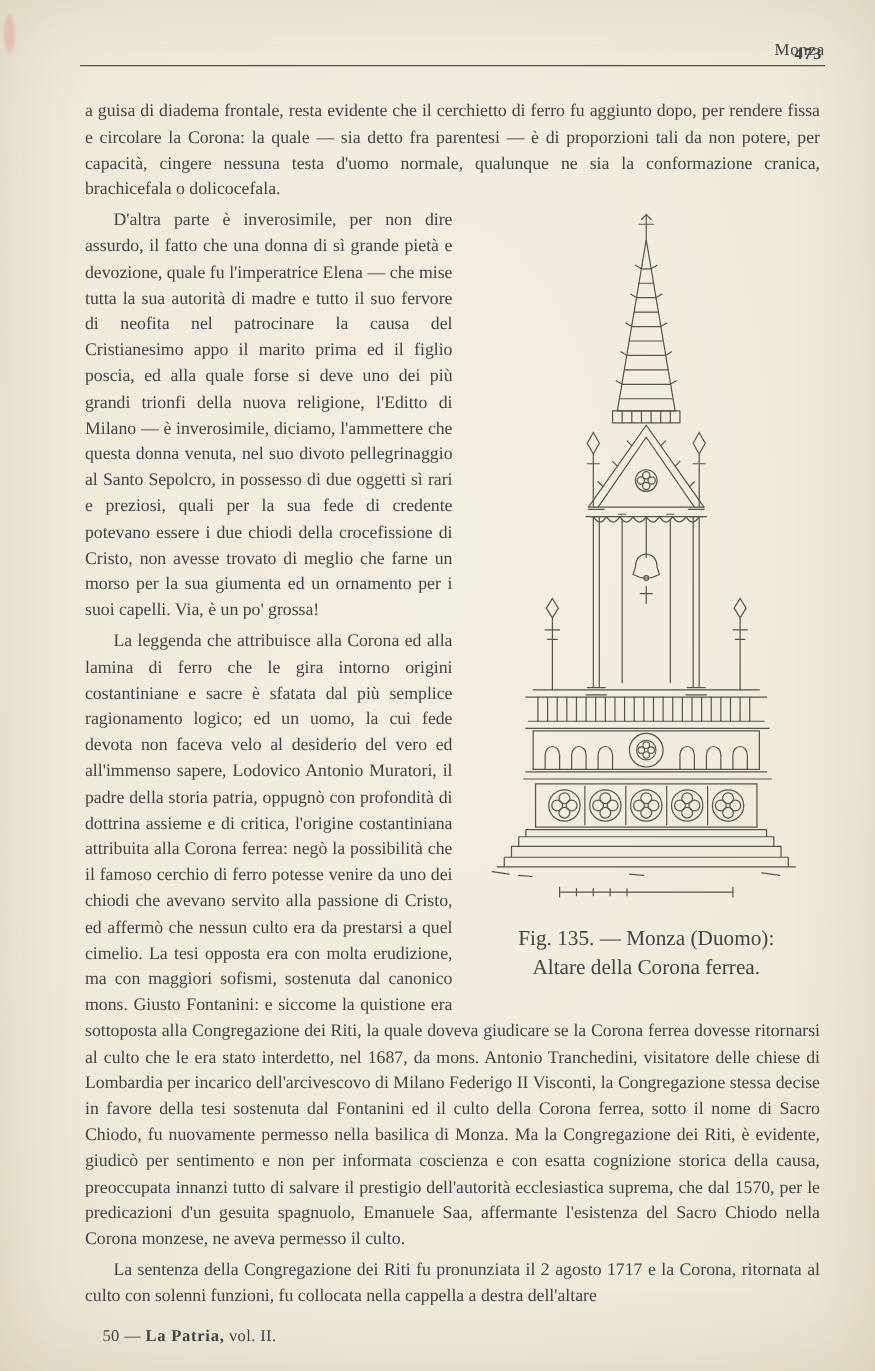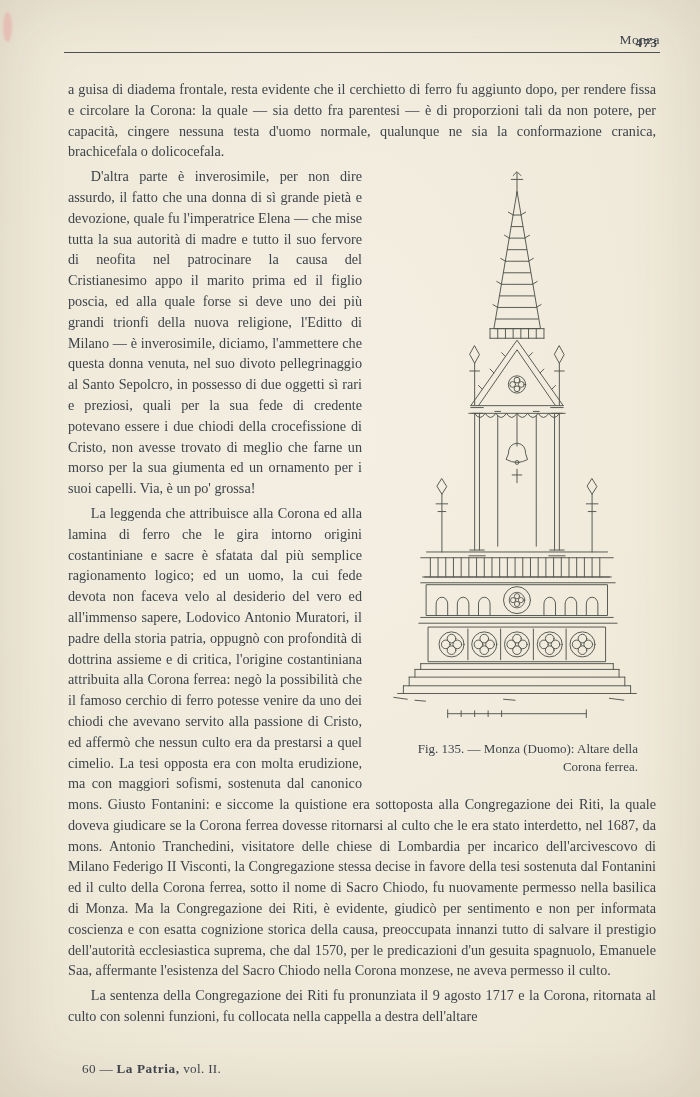--- a/index.html
+++ b/index.html
@@ -37,22 +37,22 @@
   .text-block p{margin:4px;text-indent:1.6em;}
   .text-block p.no-indent{text-indent:0;}
   .figure{
     float:right;width:286px;
     margin:2px 0 10px 12px;
     text-align:center;
   }
   .figure svg{display:block;margin:0 auto;}
   .caption{
     margin:12px auto 0 auto;
-    font-size:13px;line-height:1.35;
-    max-width:242px;text-align:right;text-indent:0;
+    font-size:17px;line-height:1.35;
+    max-width:242px;text-align:center;text-indent:0;
   }
   .footer{
     position:absolute;left:82px;bottom:20px;
     font-size:13.2px;letter-spacing:.3px;
   }
   .footer b{font-weight:bold;letter-spacing:.6px;margin-top:18px;}
   .smudge{
     position:absolute;left:3px;top:12px;width:9px;height:30px;
     background:#e7a9a4;opacity:.55;border-radius:50%;
     filter:blur(1px);
@@ -172,19 +172,19 @@
           <g>
             <path d="M62 566 H206 M62 562 V570 M76 563 V569 M90 563 V569 M104 563 V569 M118 563 V569 M206 562 V570"></path>
           </g>
         </g>
       </svg>
       <div class="caption">Fig. 135. — Monza (Duomo): Altare della Corona ferrea.</div>
     </div>
 
     <p>D'altra parte è inverosimile, per non dire assurdo, il fatto che una donna di sì grande pietà e devozione, quale fu l'imperatrice Elena — che mise tutta la sua autorità di madre e tutto il suo fervore di neofita nel patrocinare la causa del Cristianesimo appo il marito prima ed il figlio poscia, ed alla quale forse si deve uno dei più grandi trionfi della nuova religione, l'Editto di Milano — è inverosimile, diciamo, l'ammettere che questa donna venuta, nel suo divoto pellegrinaggio al Santo Sepolcro, in possesso di due oggetti sì rari e preziosi, quali per la sua fede di credente potevano essere i due chiodi della crocefissione di Cristo, non avesse trovato di meglio che farne un morso per la sua giumenta ed un ornamento per i suoi capelli. Via, è un po' grossa!</p>
     <p>La leggenda che attribuisce alla Corona ed alla lamina di ferro che le gira intorno origini costantiniane e sacre è sfatata dal più semplice ragionamento logico; ed un uomo, la cui fede devota non faceva velo al desiderio del vero ed all'immenso sapere, Lodovico Antonio Muratori, il padre della storia patria, oppugnò con profondità di dottrina assieme e di critica, l'origine costantiniana attribuita alla Corona ferrea: negò la possibilità che il famoso cerchio di ferro potesse venire da uno dei chiodi che avevano servito alla passione di Cristo, ed affermò che nessun culto era da prestarsi a quel cimelio. La tesi opposta era con molta erudizione, ma con maggiori sofismi, sostenuta dal canonico mons. Giusto Fontanini: e siccome la quistione era sottoposta alla Congregazione dei Riti, la quale doveva giudicare se la Corona ferrea dovesse ritornarsi al culto che le era stato interdetto, nel 1687, da mons. Antonio Tranchedini, visitatore delle chiese di Lombardia per incarico dell'arcivescovo di Milano Federigo II Visconti, la Congregazione stessa decise in favore della tesi sostenuta dal Fontanini ed il culto della Corona ferrea, sotto il nome di Sacro Chiodo, fu nuovamente permesso nella basilica di Monza. Ma la Congregazione dei Riti, è evidente, giudicò per sentimento e non per informata coscienza e con esatta cognizione storica della causa, preoccupata innanzi tutto di salvare il prestigio dell'autorità ecclesiastica suprema, che dal 1570, per le predicazioni d'un gesuita spagnuolo, Emanuele Saa, affermante l'esistenza del Sacro Chiodo nella Corona monzese, ne aveva permesso il culto.</p>
-    <p>La sentenza della Congregazione dei Riti fu pronunziata il 9 agosto 1717 e la Corona, ritornata al culto con solenni funzioni, fu collocata nella cappella a destra dell'altare</p>
+    <p>La sentenza della Congregazione dei Riti fu pronunziata il 2 agosto 1717 e la Corona, ritornata al culto con solenni funzioni, fu collocata nella cappella a destra dell'altare</p>
   </div>
 
   <div class="footer">
-    <span>60 — </span><b>La Patria,</b><span> vol. II.</span>
+    <span>50 — </span><b>La Patria,</b><span> vol. II.</span>
   </div>
 </div>
 
 </body></html>

